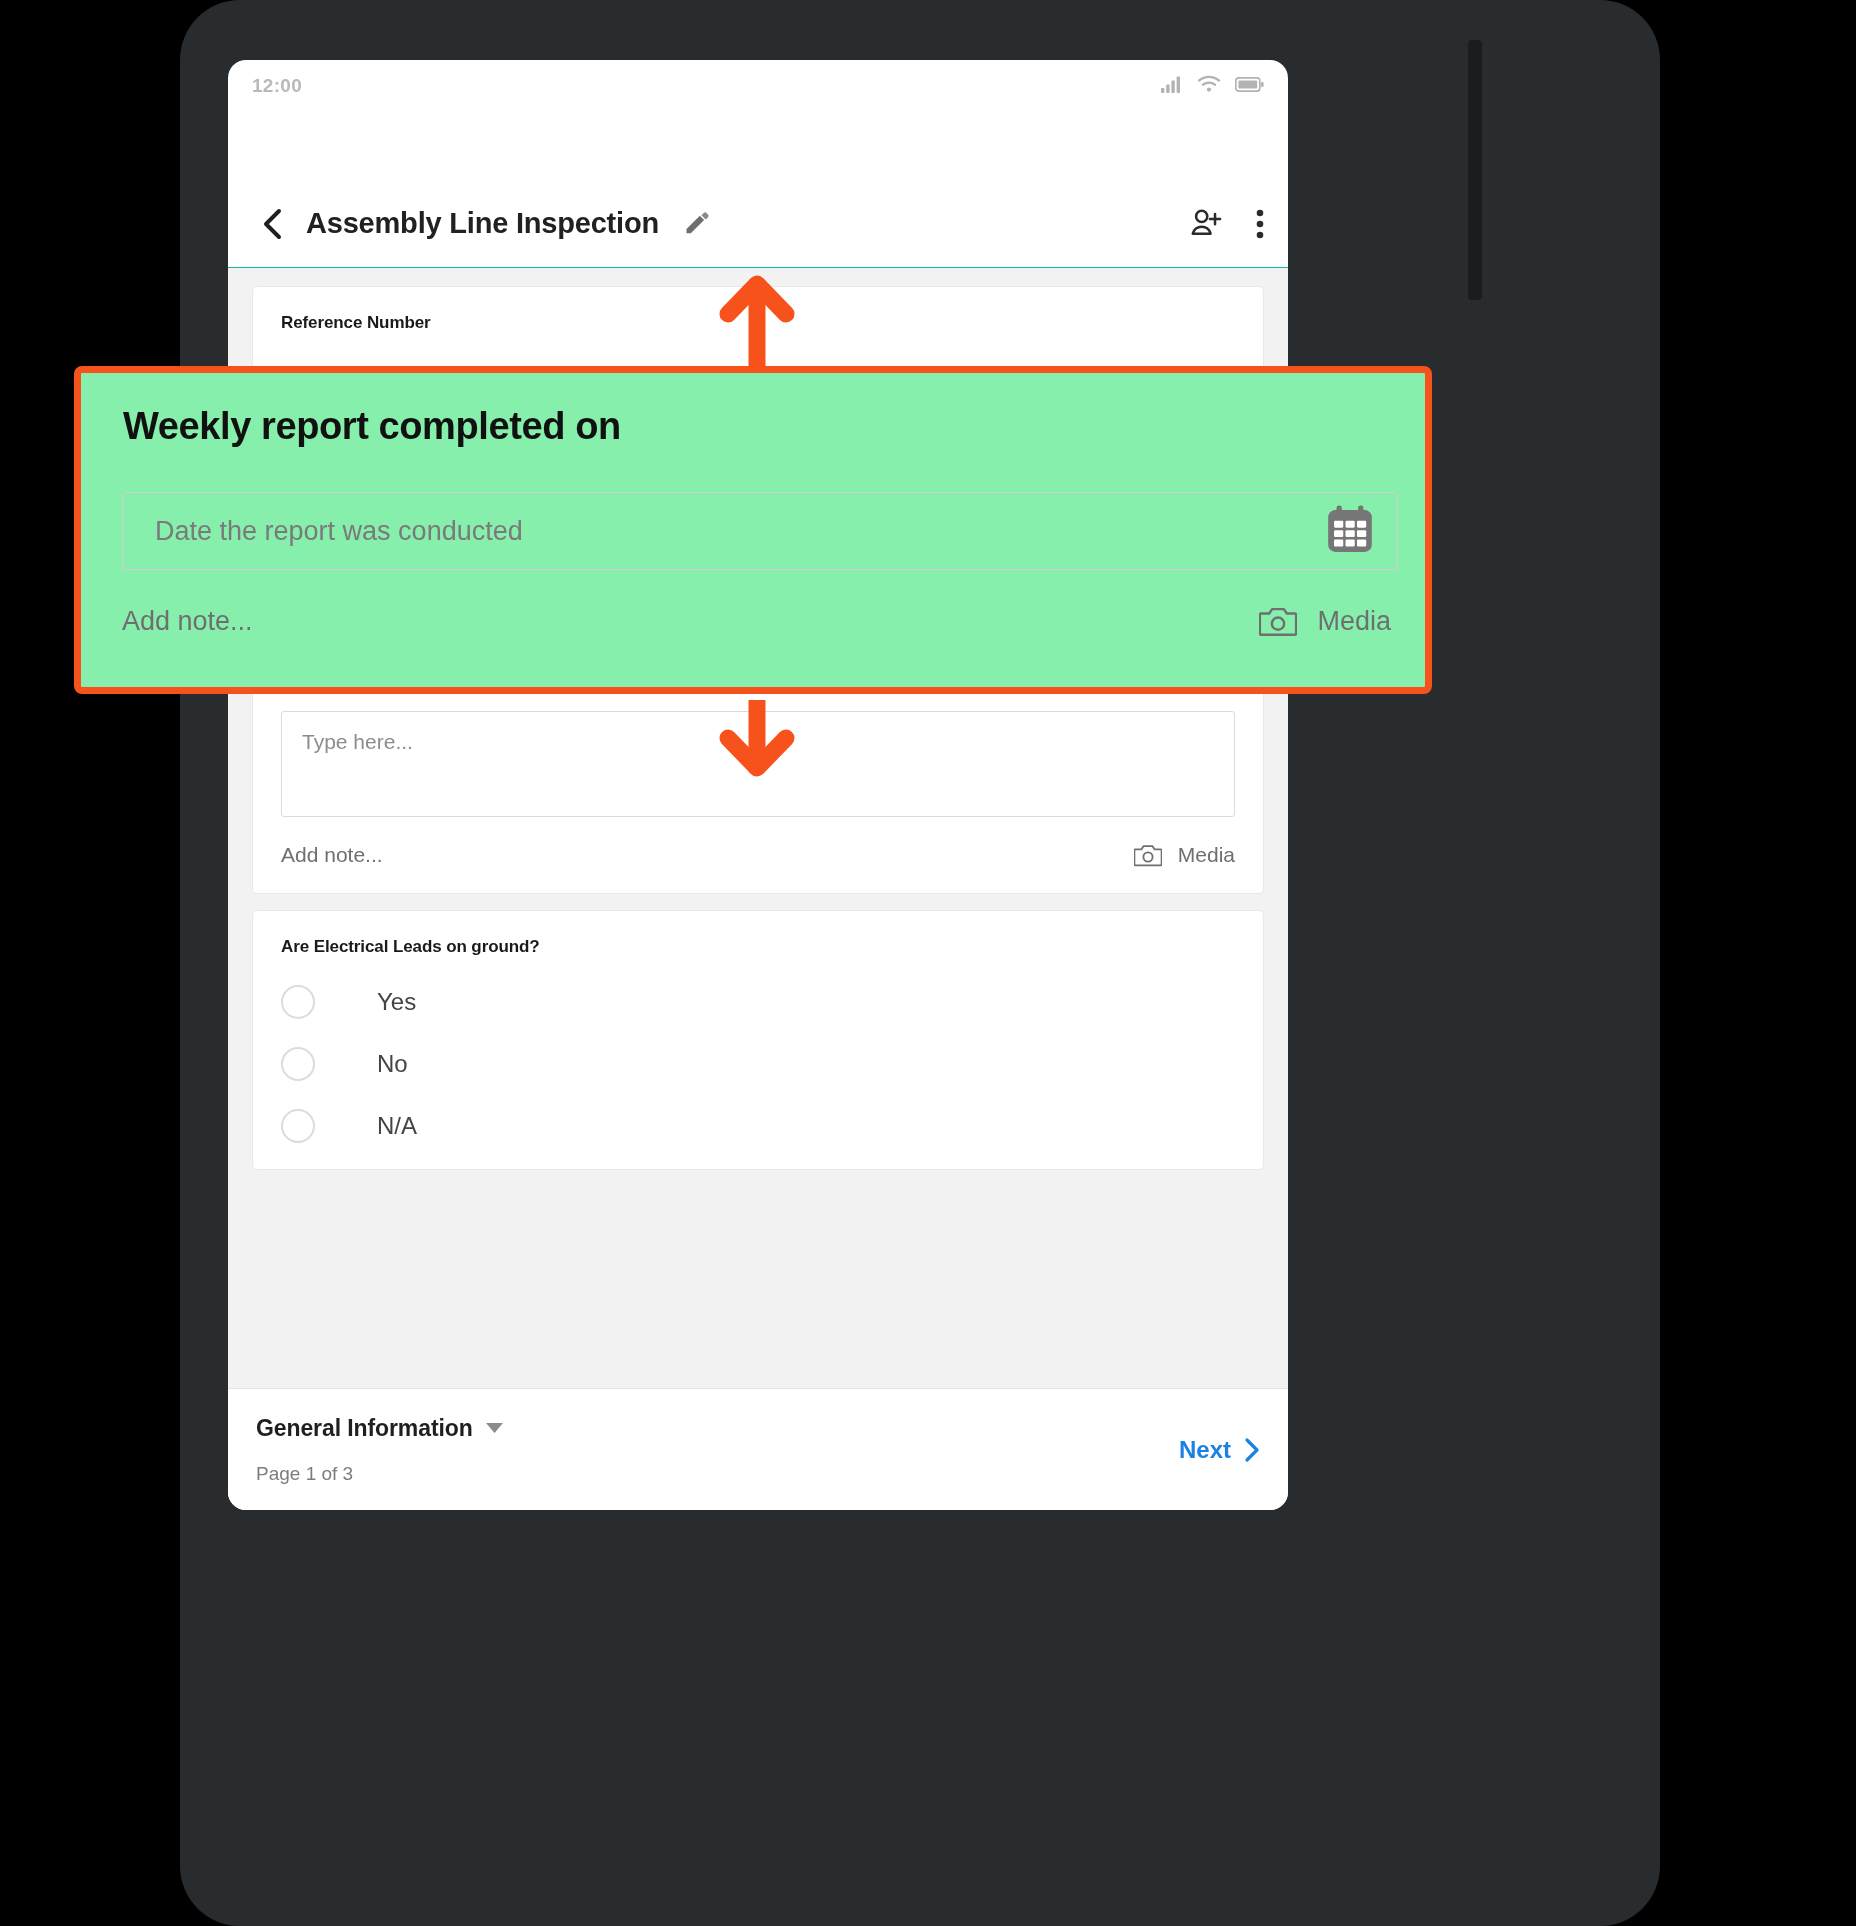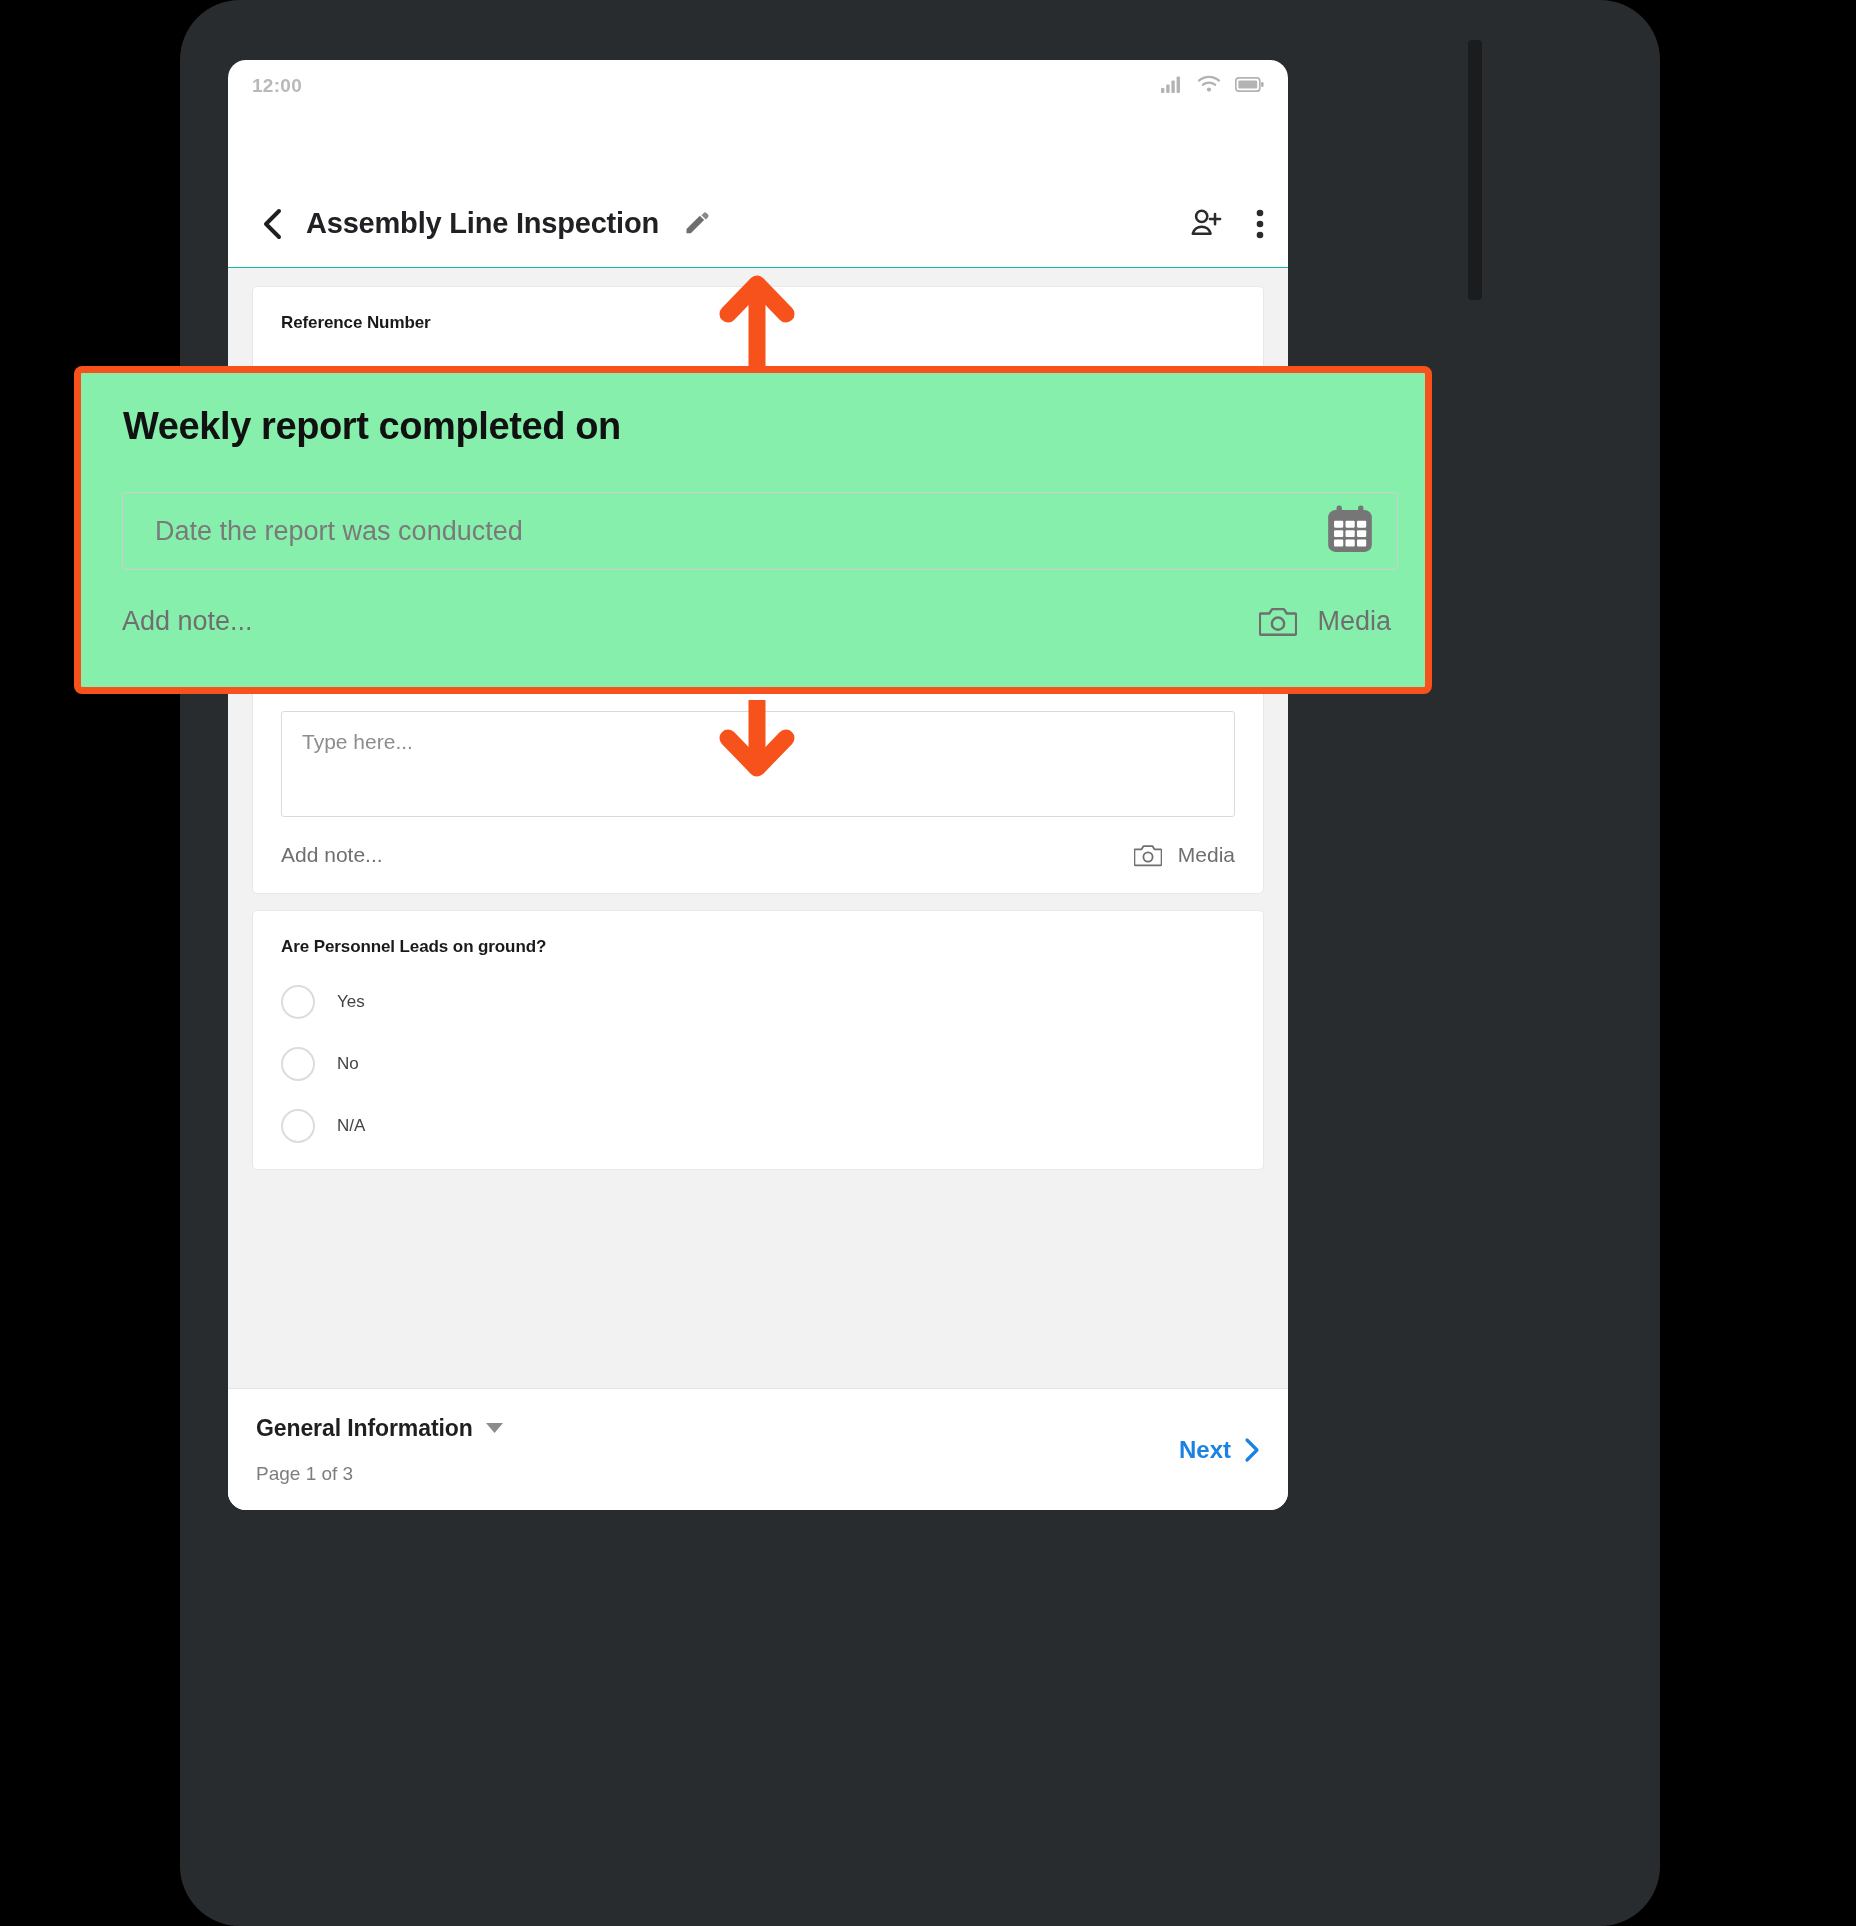--- a/index.html
+++ b/index.html
@@ -146,21 +146,21 @@
     margin-top: 28px;
     gap: 22px;
   }
   .radio-circle {
     width: 34px; height: 34px;
     border: 2px solid #dcdcdc;
     border-radius: 50%;
     background: #fff;
     flex: none;
   }
-  .radio-label { font-size: 17px; color: #444; }
+  .radio-label { font-size: 24px; color: #444; margin-left: 40px; }
 
   
   .app-footer {
     position: absolute;
     left: 0; right: 0; bottom: 0;
     height: 122px;
     background: #ffffff;
     border-top: 1px solid #e4e4e4;
     display: flex;
     align-items: center;
@@ -326,21 +326,21 @@
             <svg width="28" height="24" viewBox="0 0 28 24">
               <path d="M1.2 6.4 h6.2 l2.2-3.3 h8.8 l2.2 3.3 h6.2 a0.8 0.8 0 0 1 0.8 0.8 v14.3 a0.8 0.8 0 0 1 -0.8 0.8 H1.2 a0.8 0.8 0 0 1 -0.8 -0.8 V7.2 a0.8 0.8 0 0 1 0.8 -0.8 z" stroke="#6f6f6f" stroke-width="1.8" fill="none" stroke-linejoin="round"></path>
               <circle cx="14" cy="14" r="4.6" stroke="#6f6f6f" stroke-width="1.8" fill="none"></circle>
             </svg>
             <span class="media-label">Media</span>
           </span>
         </div>
       </div>
 
       <div class="card" style="padding-bottom:26px;">
-        <div class="card-title">Are Personnel Leads on ground?</div>
+        <div class="card-title">Are Electrical Leads on ground?</div>
         <div class="radio-row">
           <span class="radio-circle"></span>
           <span class="radio-label">Yes</span>
         </div>
         <div class="radio-row">
           <span class="radio-circle"></span>
           <span class="radio-label">No</span>
         </div>
         <div class="radio-row">
           <span class="radio-circle"></span>

